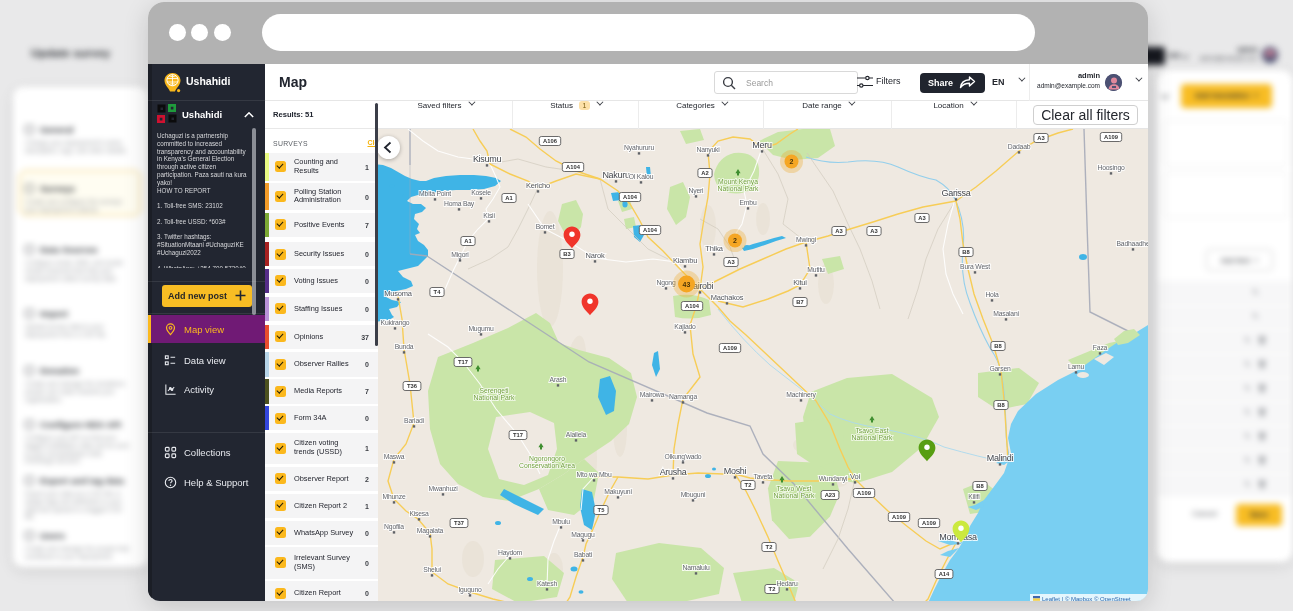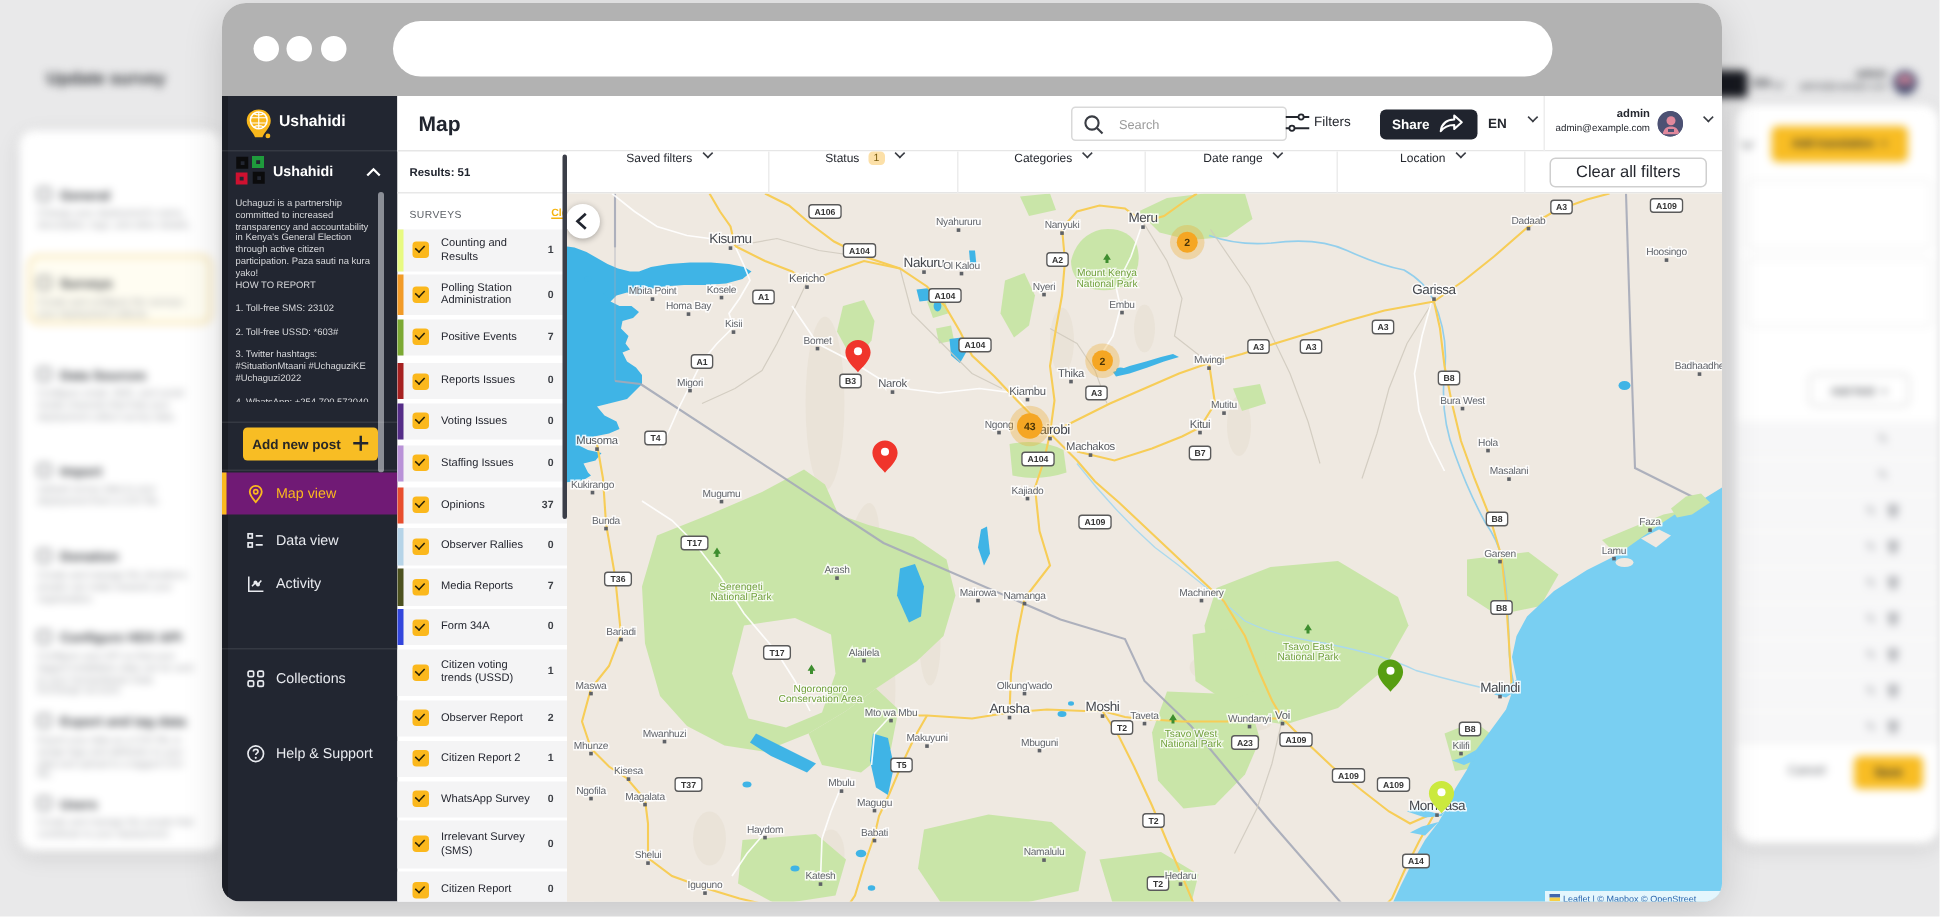--- a/index.html
+++ b/index.html
@@ -64,21 +64,21 @@
 #adminblk { position:absolute; left:764px; top:0; width:119px; height:37px; border-left:1px solid #ededed; }
 #adminblk .n1 { position:absolute; right:48px; top:7px; font-size:7.5px; font-weight:bold; color:#24272e; text-align:right; }
 #adminblk .n2 { position:absolute; right:48px; top:17.5px; font-size:6.5px; color:#24272e; text-align:right; }
 #avatar { position:absolute; right:26px; top:10px; width:17px; height:17px; border-radius:50%; background:#4c5173; overflow:hidden; }
 
 
 #fbar { position:absolute; left:230px; top:37px; width:770px; height:28px; background:#fff; border-bottom:1px solid #e5e5e5; }
 .fcol { position:absolute; top:0; height:28px; border-right:1px solid #ececec; display:flex; align-items:flex-start; justify-content:center;
   gap:6px; font-size:8px; color:#24272e; }
 #clearall { position:absolute; left:655px; top:4px; width:105px; height:20px; border:1px solid #cfcfcf; border-radius:4px;
-  font-size:11px; color:#24272e; display:flex; align-items:center; justify-content:center; }
+  font-size:14px; color:#24272e; display:flex; align-items:center; justify-content:center; }
 .chev { display:inline-block; width:5px; height:5px; border-right:1.2px solid #3a3d44; border-bottom:1.2px solid #3a3d44;
   transform:rotate(45deg) translateY(-2px); }
 
 
 #map { position:absolute; left:230px; top:65px; width:770px; height:474px; background:#efe9e1; overflow:hidden; }
 #collapse { position:absolute; left:-1px; top:7px; width:23px; height:23px; background:#fff; border-radius:50%;
   box-shadow:0 1px 4px rgba(0,0,0,.3); z-index:6; }
 </style>
 </head>
 <body>
@@ -222,21 +222,21 @@
       <div class="nav" style="top:374px">
         <svg class="ic" viewBox="0 0 14 14">
             <g fill="none" stroke="#e8eaef" stroke-width="1.2">
               <rect x="1.5" y="1.5" width="4" height="4" rx="1"></rect>
               <rect x="8.5" y="1.5" width="4" height="4" rx="1"></rect>
               <rect x="1.5" y="8.5" width="4" height="4" rx="1"></rect>
               <rect x="8.5" y="8.5" width="4" height="4" rx="1"></rect>
             </g>
           </svg>
         Collections</div>
-      <div class="nav" style="top:424px">
+      <div class="nav" style="top:404px">
         <svg class="ic" viewBox="0 0 14 14">
             <circle cx="7" cy="7" r="5.6" fill="none" stroke="#e8eaef" stroke-width="1.2"></circle>
             <path d="M5.3,5.4 C5.3,4.4 6,3.8 7,3.8 C8,3.8 8.7,4.4 8.7,5.3 C8.7,6.6 7,6.6 7,7.9" fill="none" stroke="#e8eaef" stroke-width="1.2"></path>
             <circle cx="7" cy="9.9" r=".8" fill="#e8eaef"></circle>
           </svg>
         Help &amp; Support</div>
     </div>
     <div id="spanel">
       <div id="results">Results: 51</div>
       <div class="hdr-border"></div>
@@ -256,21 +256,21 @@
         </div>
       <div class="srow" style="top:148.5px;height:24.5px">
           <div class="stripe" style="background:#7ca934"></div>
           <div class="cb"></div>
           <div class="lab">Positive Events</div>
           <div class="cnt">7</div>
         </div>
       <div class="srow" style="top:178px;height:24px">
           <div class="stripe" style="background:#a62121"></div>
           <div class="cb"></div>
-          <div class="lab">Reports Issues</div>
+          <div class="lab">Security Issues</div>
           <div class="cnt">0</div>
         </div>
       <div class="srow" style="top:204.5px;height:24.5px">
           <div class="stripe" style="background:#552d88"></div>
           <div class="cb"></div>
           <div class="lab">Voting Issues</div>
           <div class="cnt">0</div>
         </div>
       <div class="srow" style="top:232.5px;height:24.5px">
           <div class="stripe" style="background:#b992d8"></div>

